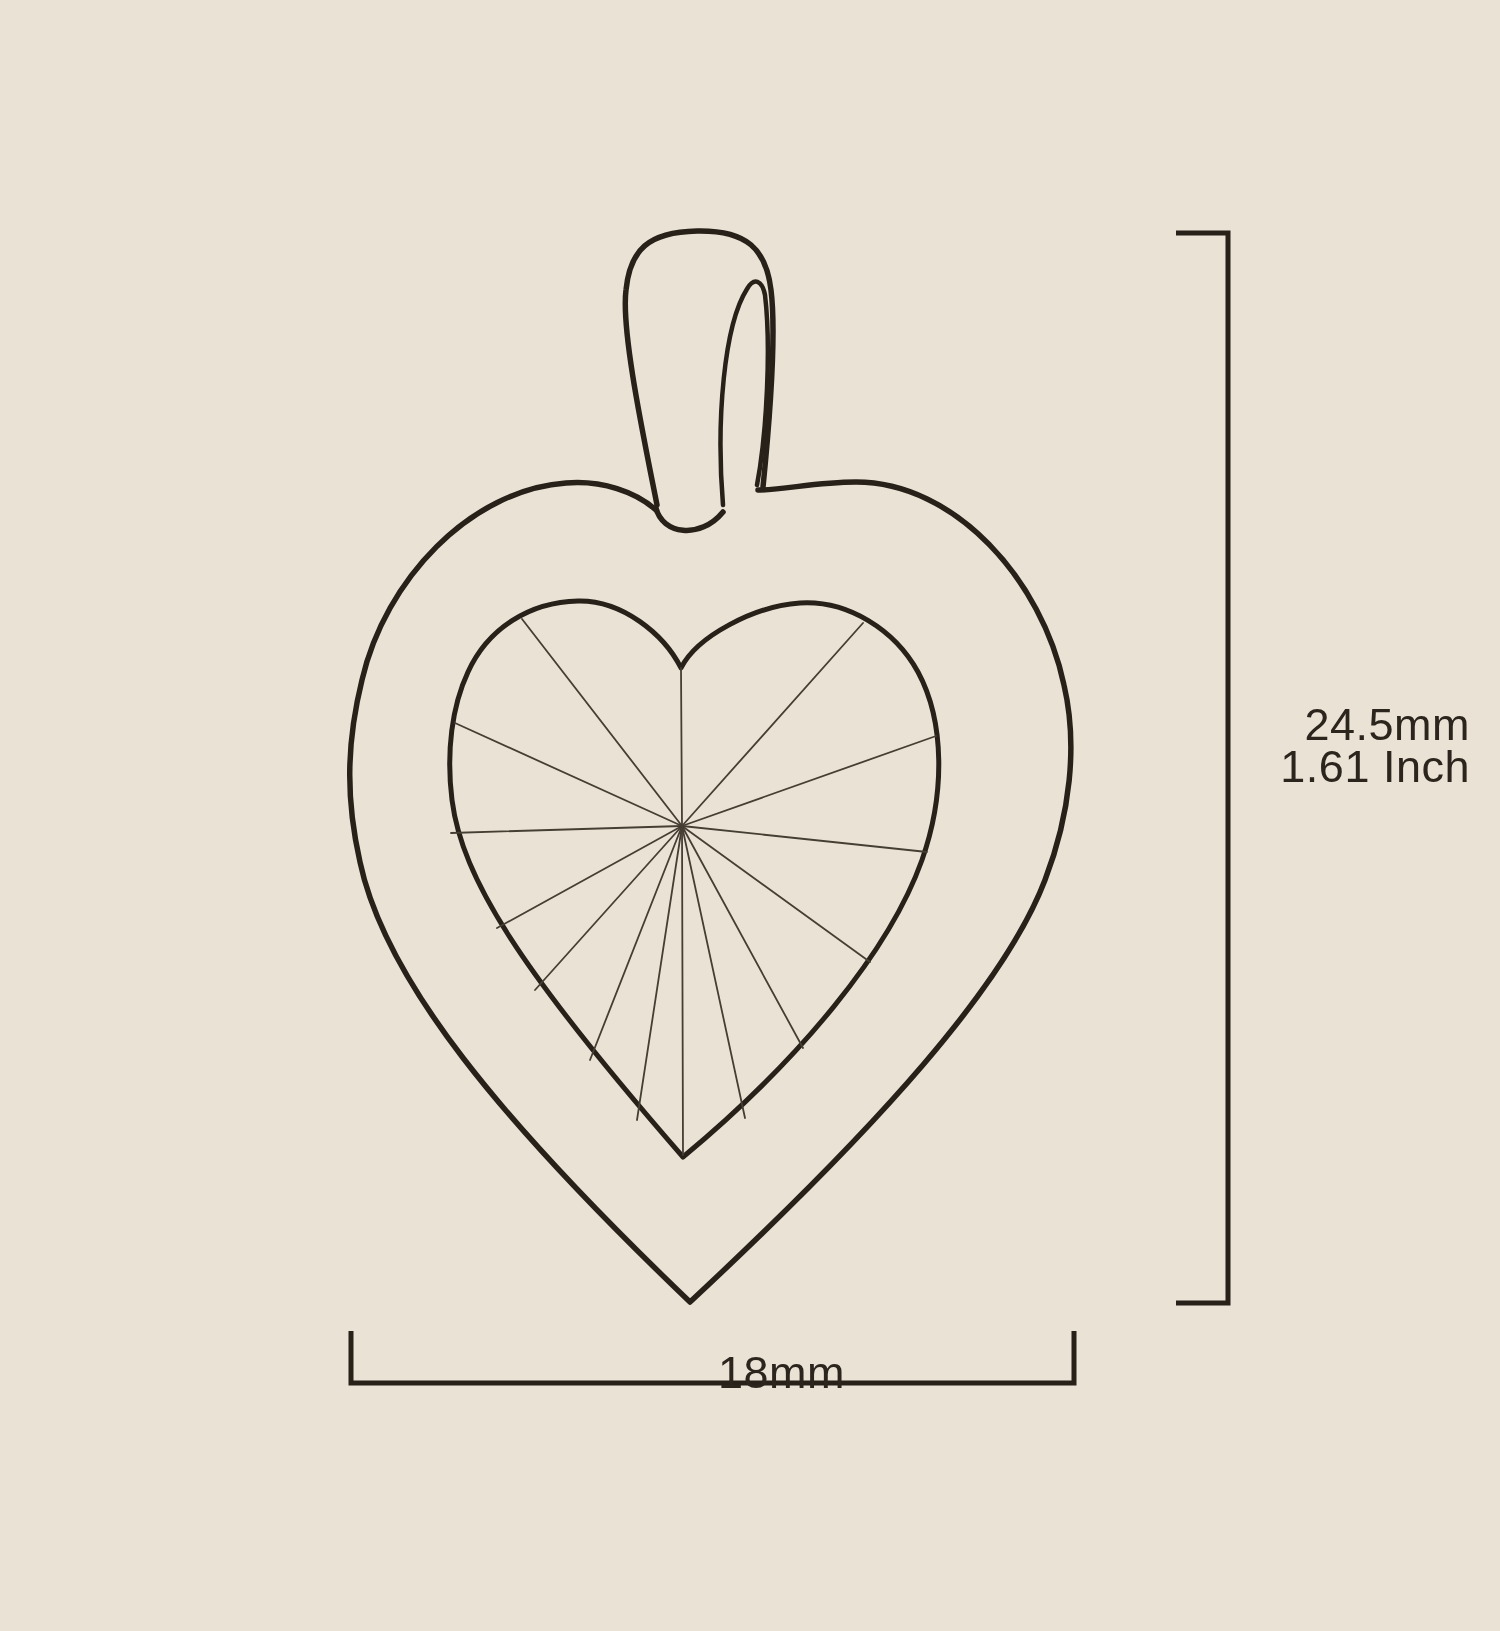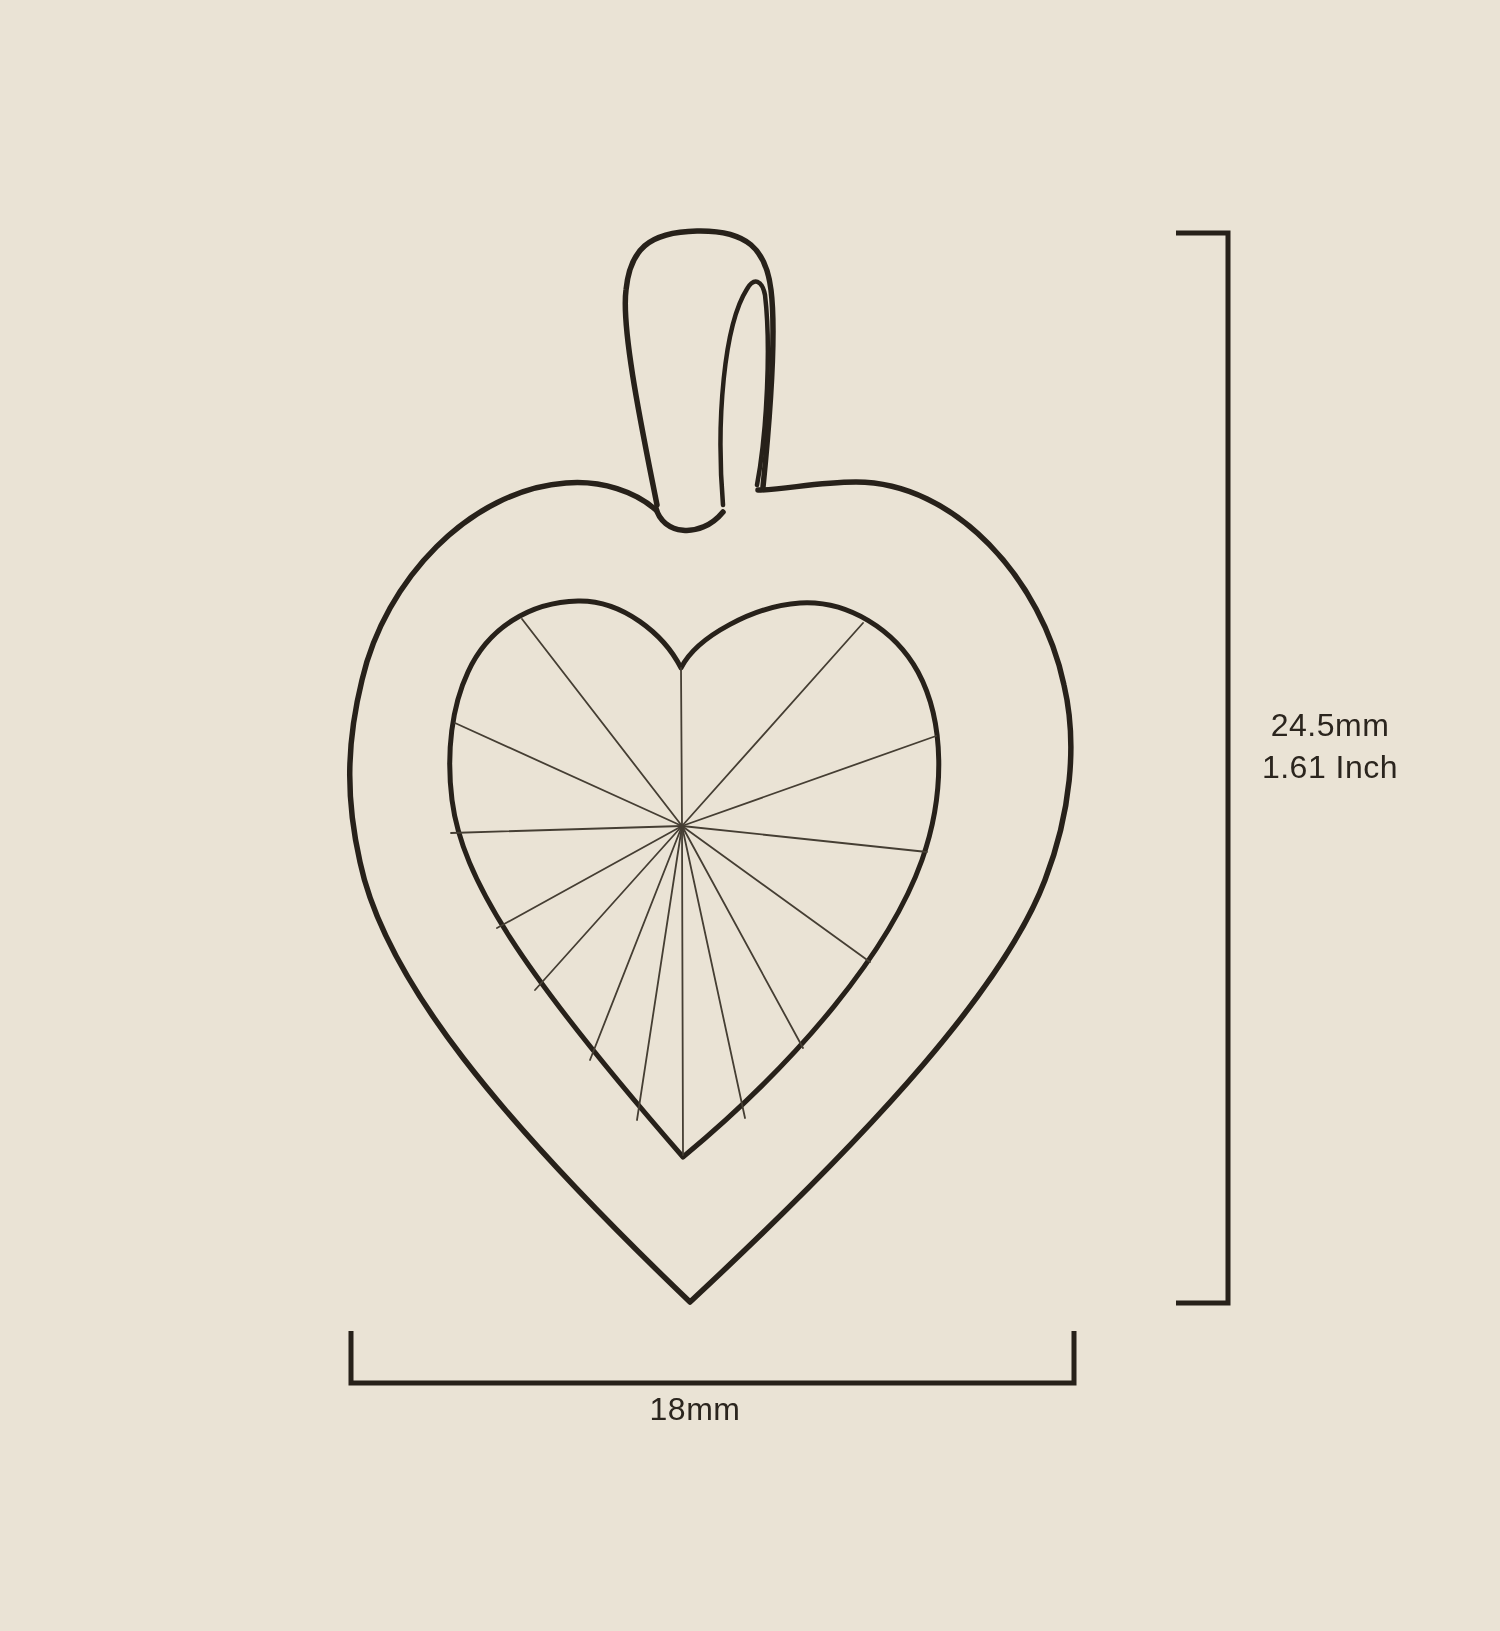--- a/index.html
+++ b/index.html
@@ -35,29 +35,29 @@
   }
   .dim{
     fill:none;
     stroke:var(--line);
     stroke-width:5;
     stroke-linecap:butt;
     stroke-linejoin:miter;
   }
   .label{
     position:absolute;
-    text-align:center;
+    text-align:right;
     color:var(--text);
-    font-size:32px;
+    font-size:45px;
     line-height:42px;
     letter-spacing:0.5px;
     white-space:nowrap;
   }
   .label-height{left:1190px;top:704px;width:280px;}
-  .label-width{left:545px;top:1388px;width:300px;}
+  .label-width{left:545px;top:1352px;width:300px;}
 </style>
 </head>
 <body>
 
 <div class="canvas">
 
   <svg width="1500" height="1631" viewBox="0 0 1500 1631">
 
     <g>
 

